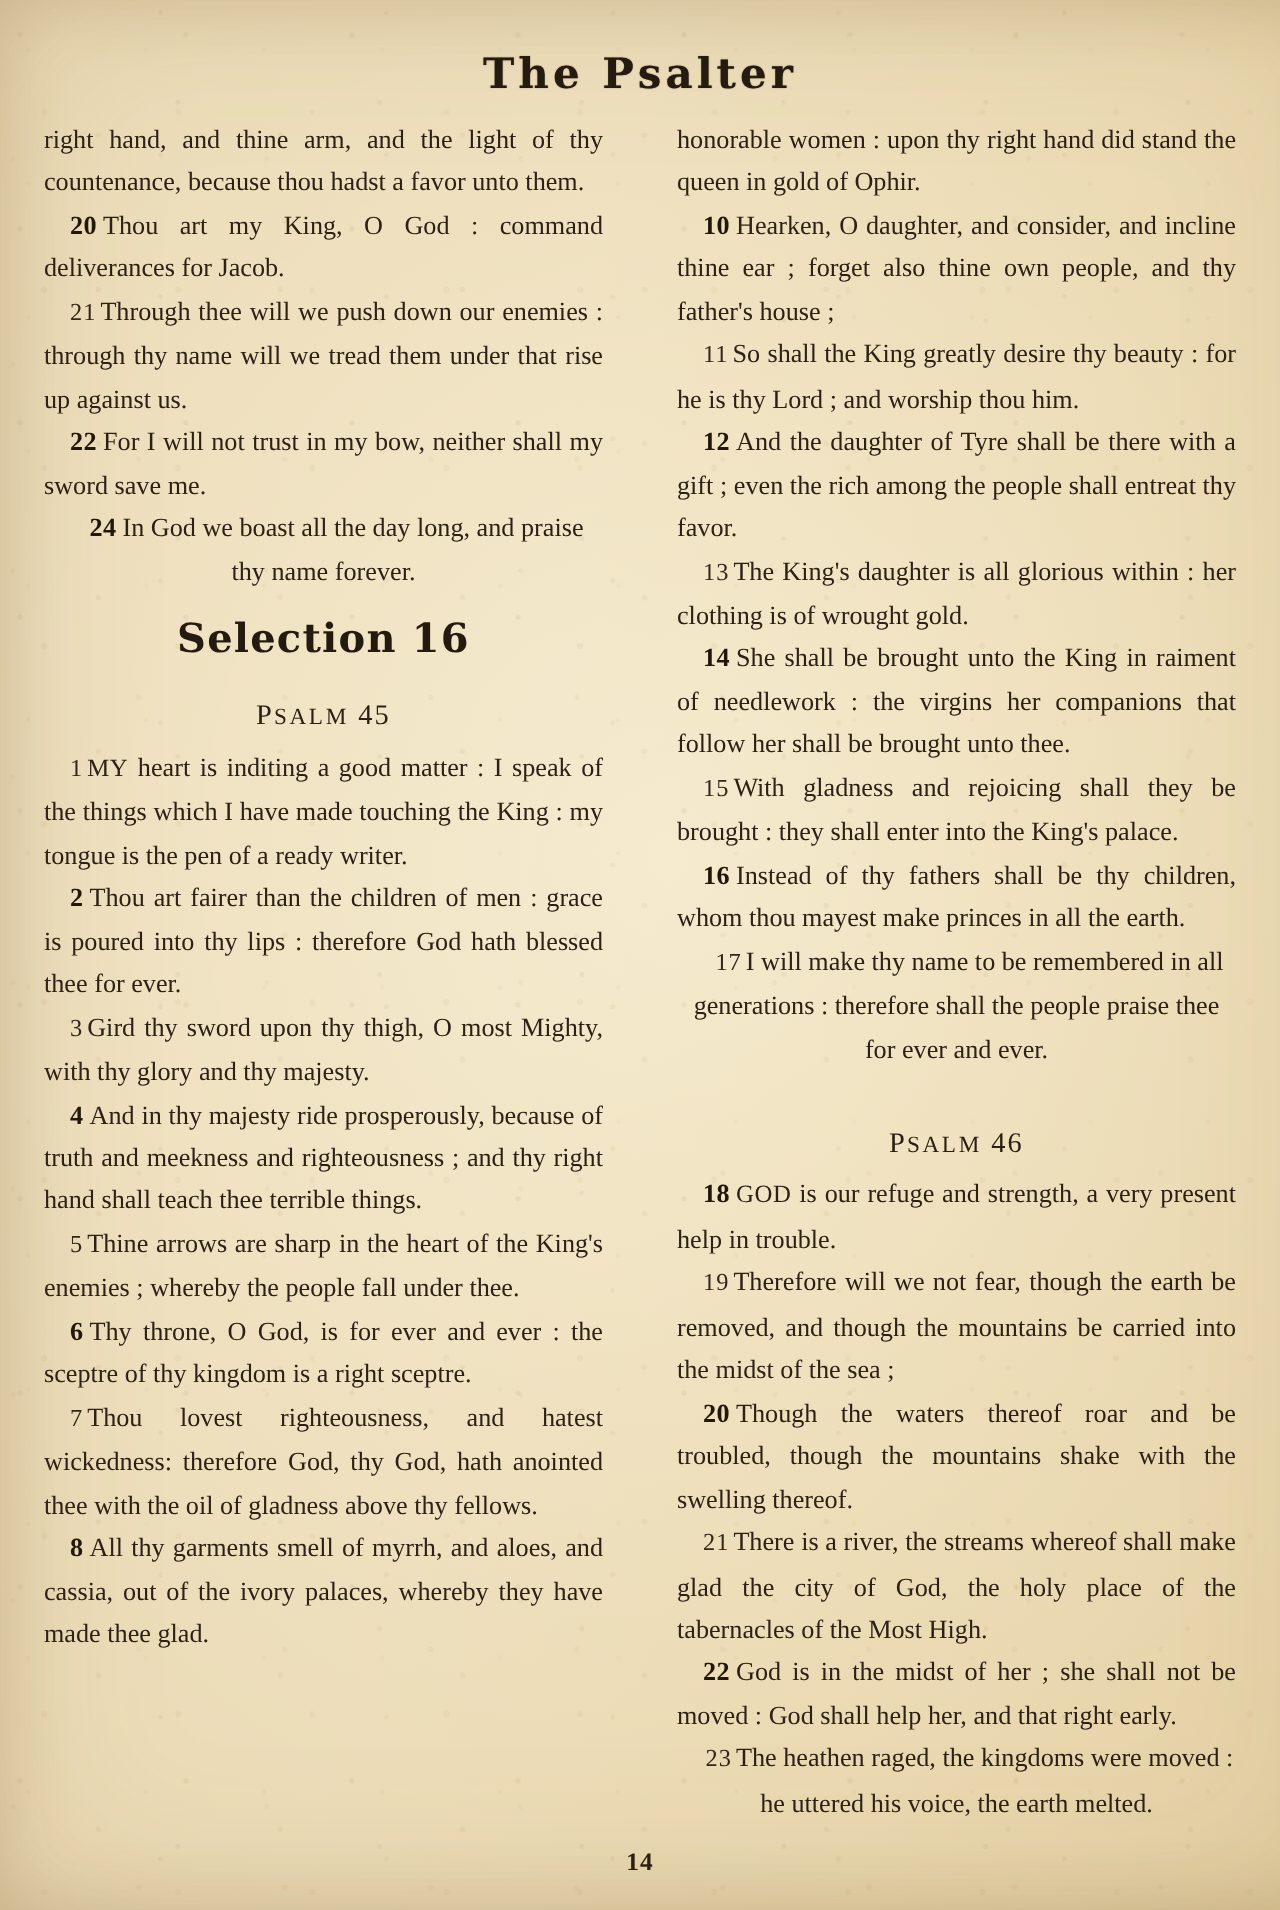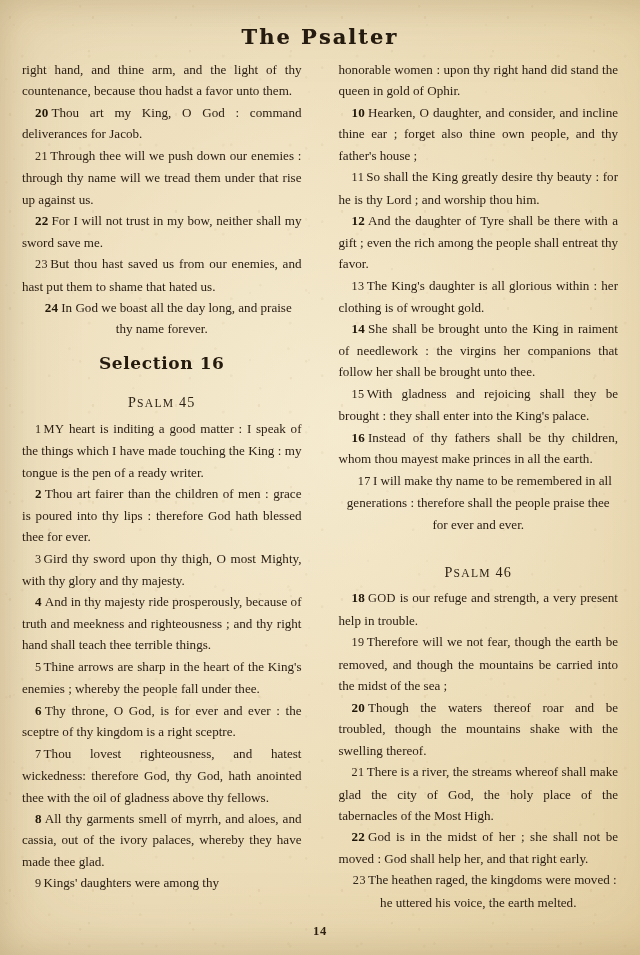--- a/index.html
+++ b/index.html
@@ -123,21 +123,21 @@
 
   .caps { font-size: 12.4px; letter-spacing: .3px; }
 
   
   .selection {
     text-align: center;
     text-indent: 0;
     margin: 13px 0 1px 0;
     font-family: "DejaVu Serif", "Liberation Serif", serif;
     font-weight: 700;
-    font-size: 17px;
+    font-size: 20px;
     letter-spacing: .6px;
     color: #241a0e;
   }
   .psalmhead {
     text-align: center;
     text-indent: 0;
     margin: 18px 0 3px 0;
     font-size: 14.2px;
     letter-spacing: 1.1px;
     color: #2a1f12;
@@ -183,23 +183,20 @@
 
       <p class="verse">
         <span class="vn">20</span><span>Thou art my King, O God : command deliverances for Jacob.</span>
       </p>
       <p class="verse">
         <span class="vn light oldstyle">21</span><span>Through thee will we push down our enemies : through thy name will we tread them under that rise up against us.</span>
       </p>
       <p class="verse">
         <span class="vn">22</span><span>For I will not trust in my bow, neither shall my sword save me.</span>
       </p>
-      <p class="verse">
-        <span class="vn light oldstyle">23</span><span>But thou hast saved us from our enemies, and hast put them to shame that hated us.</span>
-      </p>
       <p class="verse last">
         <span class="vn">24</span><span>In God we boast all the day long, and praise thy name forever.</span>
       </p>
 
       <p class="selection">Selection 16</p>
 
       <p class="psalmhead"><span>P</span><span class="sc">SALM</span>&nbsp;<span class="oldstyle">45</span></p>
 
       <p class="verse">
         <span class="vn light oldstyle">1</span><span class="caps">MY</span><span> heart is inditing a good matter : I speak of the things which I have made touching the King : my tongue is the pen of a ready writer.</span>
@@ -217,23 +214,20 @@
         <span class="vn light oldstyle">5</span><span>Thine arrows are sharp in the heart of the King's enemies ; whereby the people fall under thee.</span>
       </p>
       <p class="verse">
         <span class="vn">6</span><span>Thy throne, O God, is for ever and ever :  the  sceptre  of  thy  kingdom  is  a right sceptre.</span>
       </p>
       <p class="verse">
         <span class="vn light oldstyle">7</span><span>Thou lovest righteousness, and hatest wickedness: therefore God, thy God, hath anointed thee with the oil of gladness above thy fellows.</span>
       </p>
       <p class="verse">
         <span class="vn">8</span><span>All thy garments smell of myrrh, and aloes, and cassia, out of the ivory palaces, whereby they have made thee glad.</span>
-      </p>
-      <p class="verse">
-        <span class="vn light oldstyle">9</span><span>Kings' daughters were among thy</span>
       </p>
 
     </div>
 
     <div class="col" id="col-right">
 
       <p class="verse flush">honorable women : upon thy right hand did stand the queen in gold of Ophir.</p>
 
       <p class="verse">
         <span class="vn oldstyle">10</span><span>Hearken, O daughter, and consider, and incline thine ear ; forget also thine own people, and thy father's house ;</span>

